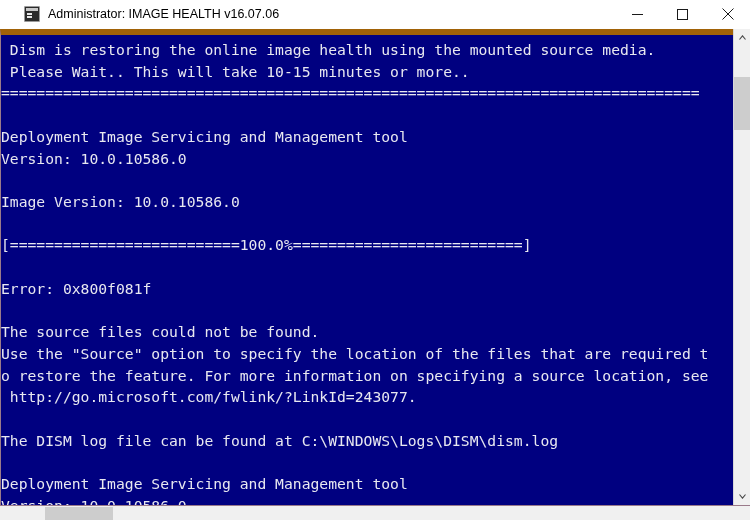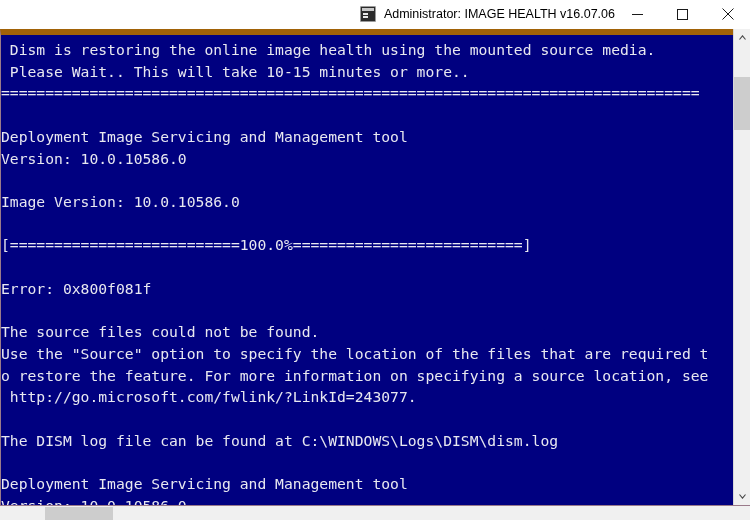--- a/index.html
+++ b/index.html
@@ -33,21 +33,20 @@
     position: relative;
     z-index: 5;
   }
 
   #title-left {
     display: flex;
     align-items: center;
     padding-left: 24px;
     flex: 1 1 auto;
     overflow: hidden;
-    justify-content: flex-end;
   }
 
   .console-icon {
     width: 16px;
     height: 16px;
     position: relative;
     flex: 0 0 auto;
     margin-right: 8px;
     background: #2b2b2b;
     border: 1px solid #9a9a9a;

